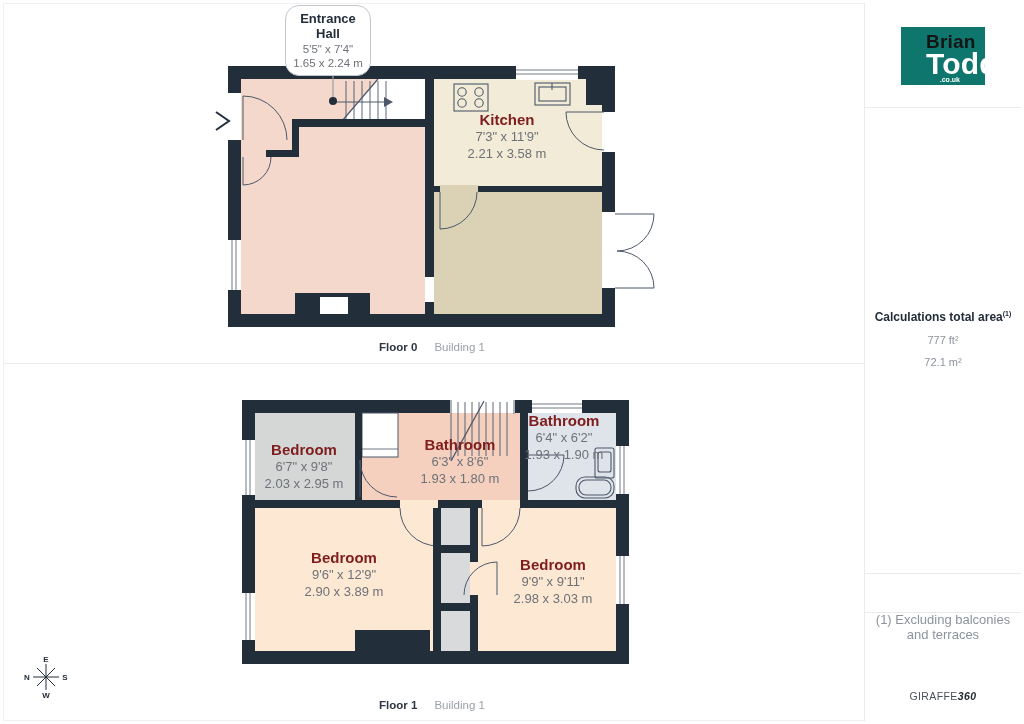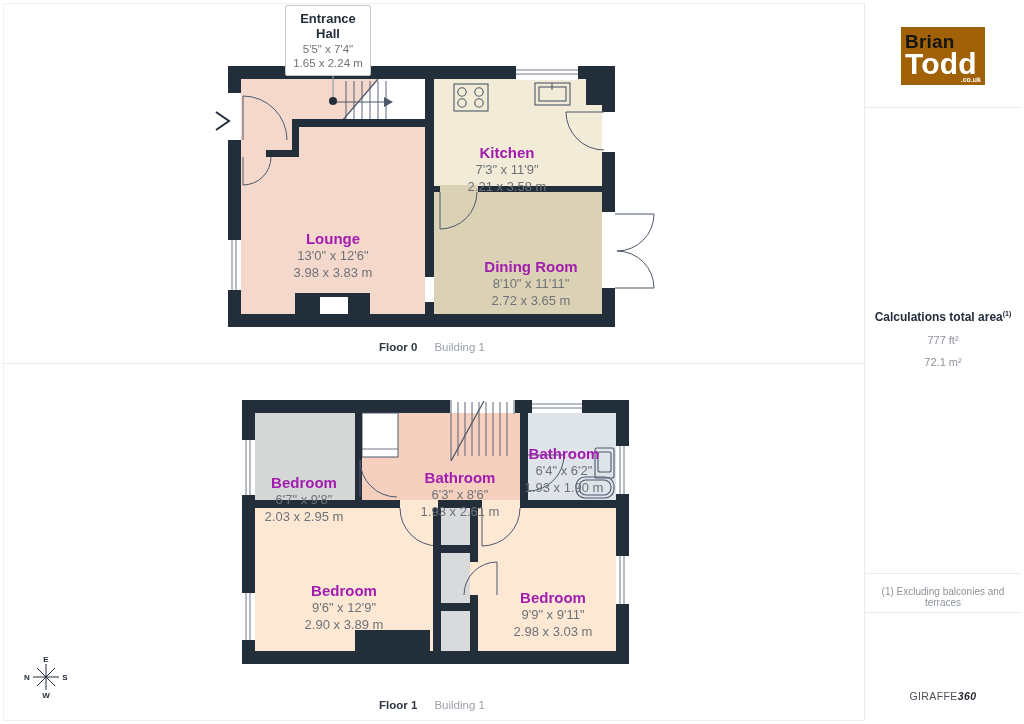--- a/index.html
+++ b/index.html
@@ -3,48 +3,48 @@
 <meta charset="utf-8">
 <style>
   * { box-sizing: border-box; margin: 0; padding: 0; }
   body { font-family: "Liberation Sans", sans-serif; background: #fff; }
   .page { position: relative; width: 1024px; height: 724px; background: #fff; overflow: hidden; }
   .page-frame { position: absolute; inset: 3px; border: 1px solid #eef0f2; pointer-events: none; }
   .plan-svg { position: absolute; left: 0; top: 0; }
 
   
   .callout { position: absolute; left: 285px; top: 5px; width: 86px; background: #fff;
-             border: 1.5px solid #c3c7cc; border-radius: 2px; text-align: center; padding: 5px 2px 6px; z-index: 4; }
+             border: 1.5px solid #c3c7cc; border-radius: 14px; text-align: center; padding: 5px 2px 6px; z-index: 4; }
   .callout-title { font-size: 13px; font-weight: bold; color: #232e3b; }
   .callout-dims { font-size: 11.5px; color: #6e7278; margin-top: 2px; }
 
   
   .room-label { position: absolute; text-align: center; transform: translateX(-50%); white-space: nowrap; z-index: 3; }
-  .rname { font-size: 15px; font-weight: bold; color: #a21caf; margin-top: 33px; }
+  .rname { font-size: 15px; font-weight: bold; color: #7f1d1d; }
   .rdims { font-size: 13px; color: #6e7278; line-height: 1.12; margin-top: 2px; }
 
   
   .floor-caption { position: absolute; width: 300px; text-align: center; font-size: 11.5px; z-index: 3; }
   .cap-floor { font-weight: bold; color: #2d3642; margin-right: 17px; }
   .cap-bldg { color: #9ba1a9; }
 
   .main-divider { position: absolute; left: 3px; width: 861px; top: 363px; height: 1px; background: #e9ebed; }
 
   
   .sidebar { position: absolute; left: 864px; top: 3px; bottom: 3px; width: 157px; border-left: 1px solid #e9ebed; background: #fff; }
   .sb-divider { position: absolute; left: 0; right: 0; height: 1px; background: #e9ebed; }
-  .bt-logo { position: absolute; left: 36px; top: 24px; width: 84px; height: 58px; background: #a16207; padding: 5px 4px 0; }
+  .bt-logo { position: absolute; left: 36px; top: 24px; width: 84px; height: 58px; background: #0f766e; padding: 5px 25px 0; }
   .bt-line1 { font-size: 19px; font-weight: bold; color: #141414; line-height: 20px; letter-spacing: 0.2px; }
   .bt-line2 { font-size: 30px; font-weight: bold; color: #ffffff; line-height: 23px; letter-spacing: 0.2px; }
   .bt-suffix { display: block; text-align: right; font-size: 7px; font-weight: bold; color: #ffffff; margin-top: 1px; }
   .area-block { position: absolute; left: 0; right: 0; top: 307px; text-align: center; }
   .area-title { font-size: 12px; font-weight: bold; color: #232e3b; }
   .area-sup { font-size: 7px; }
   .area-val { font-size: 11px; color: #8d939b; margin-top: 10px; }
-  .sb-footnote { position: absolute; left: 2px; right: 2px; top: 583px; font-size: 10px; color: #8d939b; text-align: center; }
+  .sb-footnote { position: absolute; left: 2px; right: 2px; top: 609px; font-size: 13px; color: #8d939b; text-align: center; }
   .sb-disclaimer { position: absolute; left: 14px; right: 14px; top: 625px; font-size: 9px; color: #8d939b; line-height: 1.45; text-align: center; }
   .sb-brand { position: absolute; left: 0; right: 0; top: 687px; text-align: center; font-size: 10.5px; letter-spacing: 0.4px; color: #4a4f57; }
   .sb-brand b { color: #23272e; font-style: italic; }
 
   
   .compass { position: absolute; left: 18px; top: 648px; width: 56px; height: 56px; z-index: 3; }
   .compass span { position: absolute; font-size: 8px; font-weight: bold; color: #232e3b; transform: translate(-50%, -50%); }
   .c-top { left: 28px; top: 11px; } .c-left { left: 9px; top: 29px; }
   .c-right { left: 47px; top: 29px; } .c-bottom { left: 28px; top: 47px; }
 </style>
@@ -252,45 +252,35 @@
       </g>
     </g>
   </svg>
 
   <div class="callout">
     <div class="callout-title">Entrance Hall</div>
     <div class="callout-dims">5'5" x 7'4"</div>
     <div class="callout-dims">1.65 x 2.24 m</div>
   </div>
 
-  <div class="room-label" style="left:333px; top:197px;">
-    <div class="rname">Lounge</div>
-    <div class="rdims">13'0" x 12'6"</div>
-    <div class="rdims">3.98 x 3.83 m</div>
-  </div>
   <div class="room-label" style="left:507px; top:111px;">
     <div class="rname">Kitchen</div>
     <div class="rdims">7'3" x 11'9"</div>
     <div class="rdims">2.21 x 3.58 m</div>
   </div>
-  <div class="room-label" style="left:531px; top:225px;">
-    <div class="rname">Dining Room</div>
-    <div class="rdims">8'10" x 11'11"</div>
-    <div class="rdims">2.72 x 3.65 m</div>
-  </div>
 
   <div class="room-label" style="left:304px; top:441px;">
     <div class="rname">Bedroom</div>
     <div class="rdims">6'7" x 9'8"</div>
     <div class="rdims">2.03 x 2.95 m</div>
   </div>
   <div class="room-label" style="left:460px; top:436px;">
     <div class="rname">Bathroom</div>
     <div class="rdims">6'3" x 8'6"</div>
-    <div class="rdims">1.93 x 2.61 m</div>
+    <div class="rdims">1.93 x 1.80 m</div>
   </div>
   <div class="room-label" style="left:564px; top:412px;">
     <div class="rname">Bathroom</div>
     <div class="rdims">6'4" x 6'2"</div>
     <div class="rdims">1.93 x 1.90 m</div>
   </div>
   <div class="room-label" style="left:344px; top:549px;">
     <div class="rname">Bedroom</div>
     <div class="rdims">9'6" x 12'9"</div>
     <div class="rdims">2.90 x 3.89 m</div>

